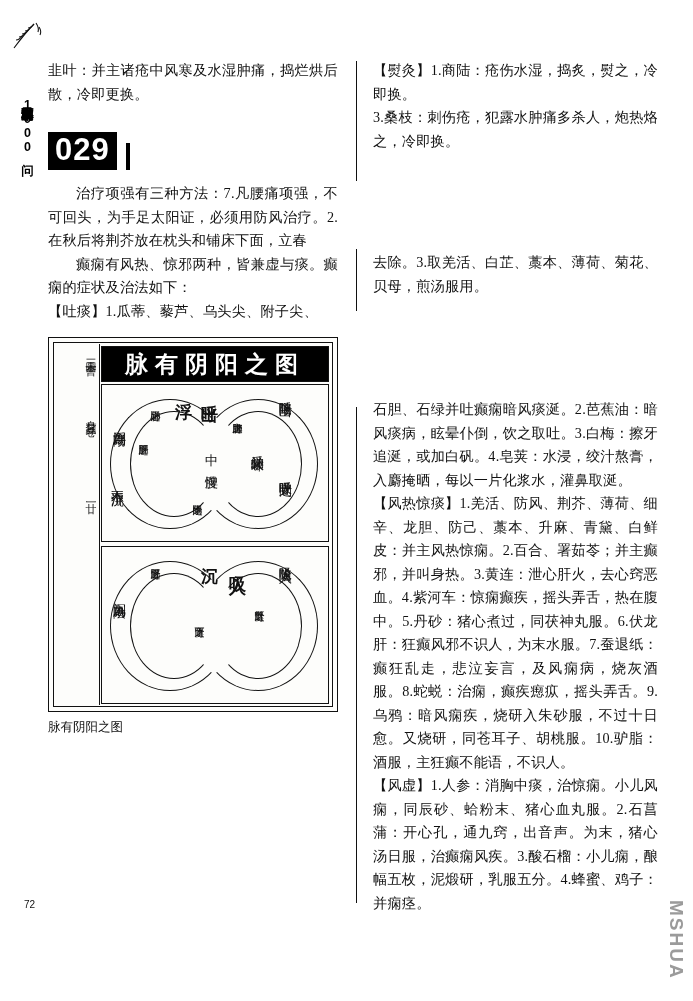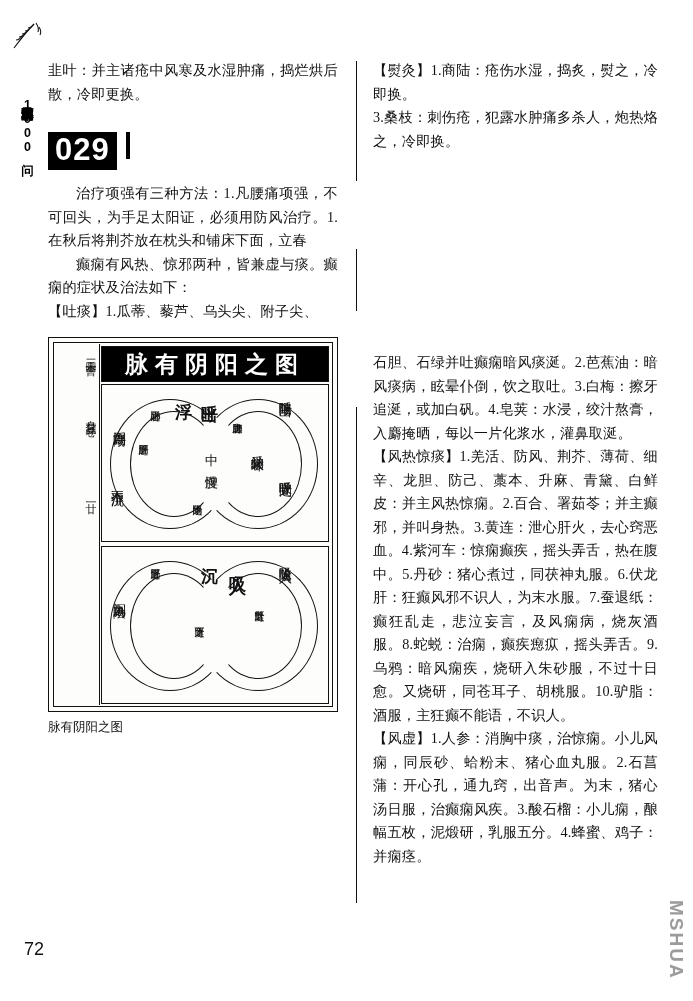--- a/index.html
+++ b/index.html
@@ -86,21 +86,21 @@
     text-align: justify;
     text-justify: inter-ideograph;
     letter-spacing: 0.2px;
   }
   p.indent { text-indent: 28px; }
 
   
   .section {
     margin: 26px 0 12px 0;
     display: flex;
-    align-items: flex-start;
+    align-items: flex-end;
     gap: 9px;
   }
   .sec-num {
     font-family: "Liberation Sans", sans-serif;
     font-weight: 700;
     font-size: 31px;
     line-height: 34px;
     background: #000;
     color: #fff;
     padding: 1px 7px 3px 7px;
@@ -204,23 +204,23 @@
     margin-top: 7px;
     font-size: 12.5px;
     line-height: 16px;
     font-family: "Liberation Sans", sans-serif;
   }
 
   
   .page-num {
     position: absolute;
     left: 24px;
-    top: 939px;
-    font-family: "Liberation Sans", sans-serif;
-    font-size: 18px;
+    top: 899px;
+    font-family: "Liberation Sans", sans-serif;
+    font-size: 10px;
     color: #111;
   }
   .side-tab {
     position: absolute;
     right: 6px;
     top: 830px;
     width: 26px;
     height: 150px;
     color: #9b9b9b;
     font-family: "Liberation Sans", sans-serif;
@@ -262,21 +262,21 @@
 
     <div class="col-left">
 
       <p class="body">韭叶：并主诸疮中风寒及水湿肿痛，捣烂烘后散，冷即更换。</p>
 
       <div class="section">
         <span class="sec-num">029</span>
         <span class="sec-bar"></span>
       </div>
 
-      <p class="body indent">治疗项强有三种方法：1.凡腰痛项强，不可回头，为手足太阳证，必须用防风治疗。1.在秋后将荆芥放在枕头和铺床下面，立春</p>
+      <p class="body indent">治疗项强有三种方法：7.凡腰痛项强，不可回头，为手足太阳证，必须用防风治疗。2.在秋后将荆芥放在枕头和铺床下面，立春</p>
 
 
       <p class="body indent">癫痫有风热、惊邪两种，皆兼虚与痰。癫痫的症状及治法如下：</p>
       <p class="body">【吐痰】1.瓜蒂、藜芦、乌头尖、附子尖、</p>
 
       <div class="figure">
         <div class="fig-frame">
           <div class="fig-inner"></div>
 
           <div class="fig-sidecol">
@@ -332,20 +332,21 @@
       </div>
 
     </div>
 
     <div class="col-right">
 
       <p class="body">【熨灸】1.商陆：疮伤水湿，捣炙，熨之，冷即换。</p>
       <p class="body">3.桑枝：刺伤疮，犯露水肿痛多杀人，炮热烙之，冷即换。</p>
 
       <div style="height:98px"></div>
+      <p class="body">去除。3.取羌活、白芷、藁本、薄荷、菊花、贝母，煎汤服用。</p>
 
       <div style="height:100px"></div>
       <p class="body">石胆、石绿并吐癫痫暗风痰涎。2.芭蕉油：暗风痰病，眩晕仆倒，饮之取吐。3.白梅：擦牙追涎，或加白矾。4.皂荚：水浸，绞汁熬膏，入麝掩晒，每以一片化浆水，灌鼻取涎。</p>
       <p class="body">【风热惊痰】1.羌活、防风、荆芥、薄荷、细辛、龙胆、防己、藁本、升麻、青黛、白鲜皮：并主风热惊痫。2.百合、署茹苓；并主癫邪，并叫身热。3.黄连：泄心肝火，去心窍恶血。4.紫河车：惊痫癫疾，摇头弄舌，热在腹中。5.丹砂：猪心煮过，同茯神丸服。6.伏龙肝：狂癫风邪不识人，为末水服。7.蚕退纸：癫狂乱走，悲泣妄言，及风痫病，烧灰酒服。8.蛇蜕：治痫，癫疾瘛疭，摇头弄舌。9.乌鸦：暗风痫疾，烧研入朱砂服，不过十日愈。又烧研，同苍耳子、胡桃服。10.驴脂：酒服，主狂癫不能语，不识人。</p>
       <p class="body">【风虚】1.人参：消胸中痰，治惊痫。小儿风痫，同辰砂、蛤粉末、猪心血丸服。2.石菖蒲：开心孔，通九窍，出音声。为末，猪心汤日服，治癫痫风疾。3.酸石榴：小儿痫，酿幅五枚，泥煅研，乳服五分。4.蜂蜜、鸡子：并痫痉。</p>
 
     </div>
 
   </div>
 

